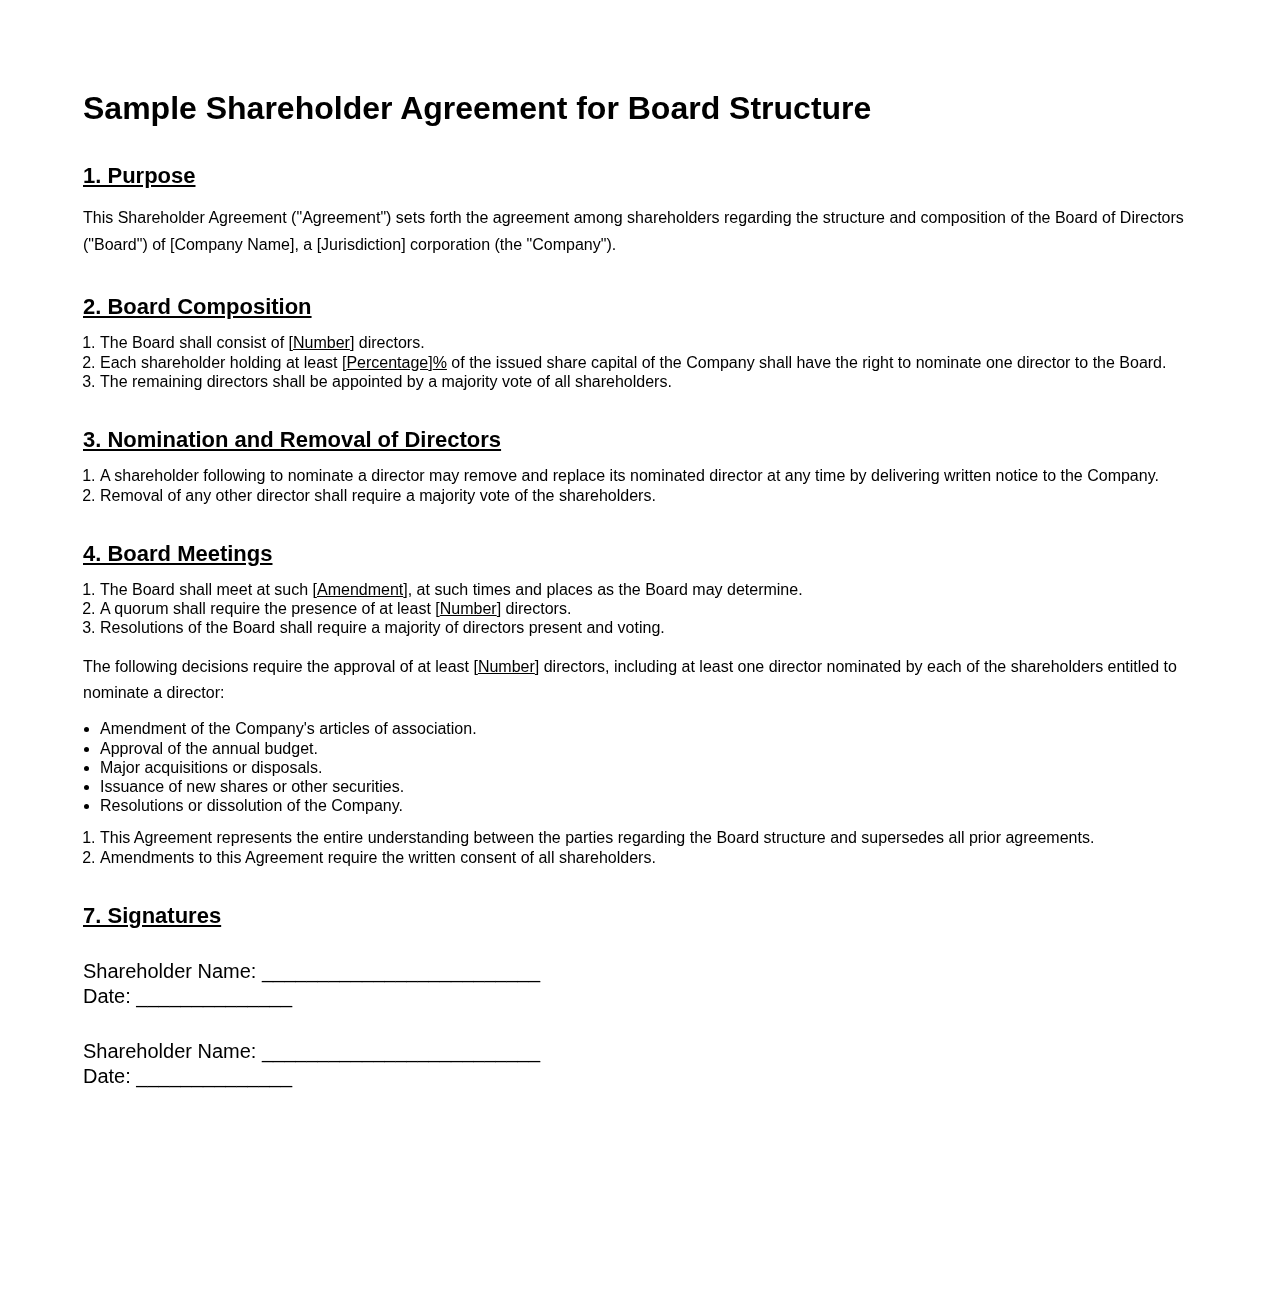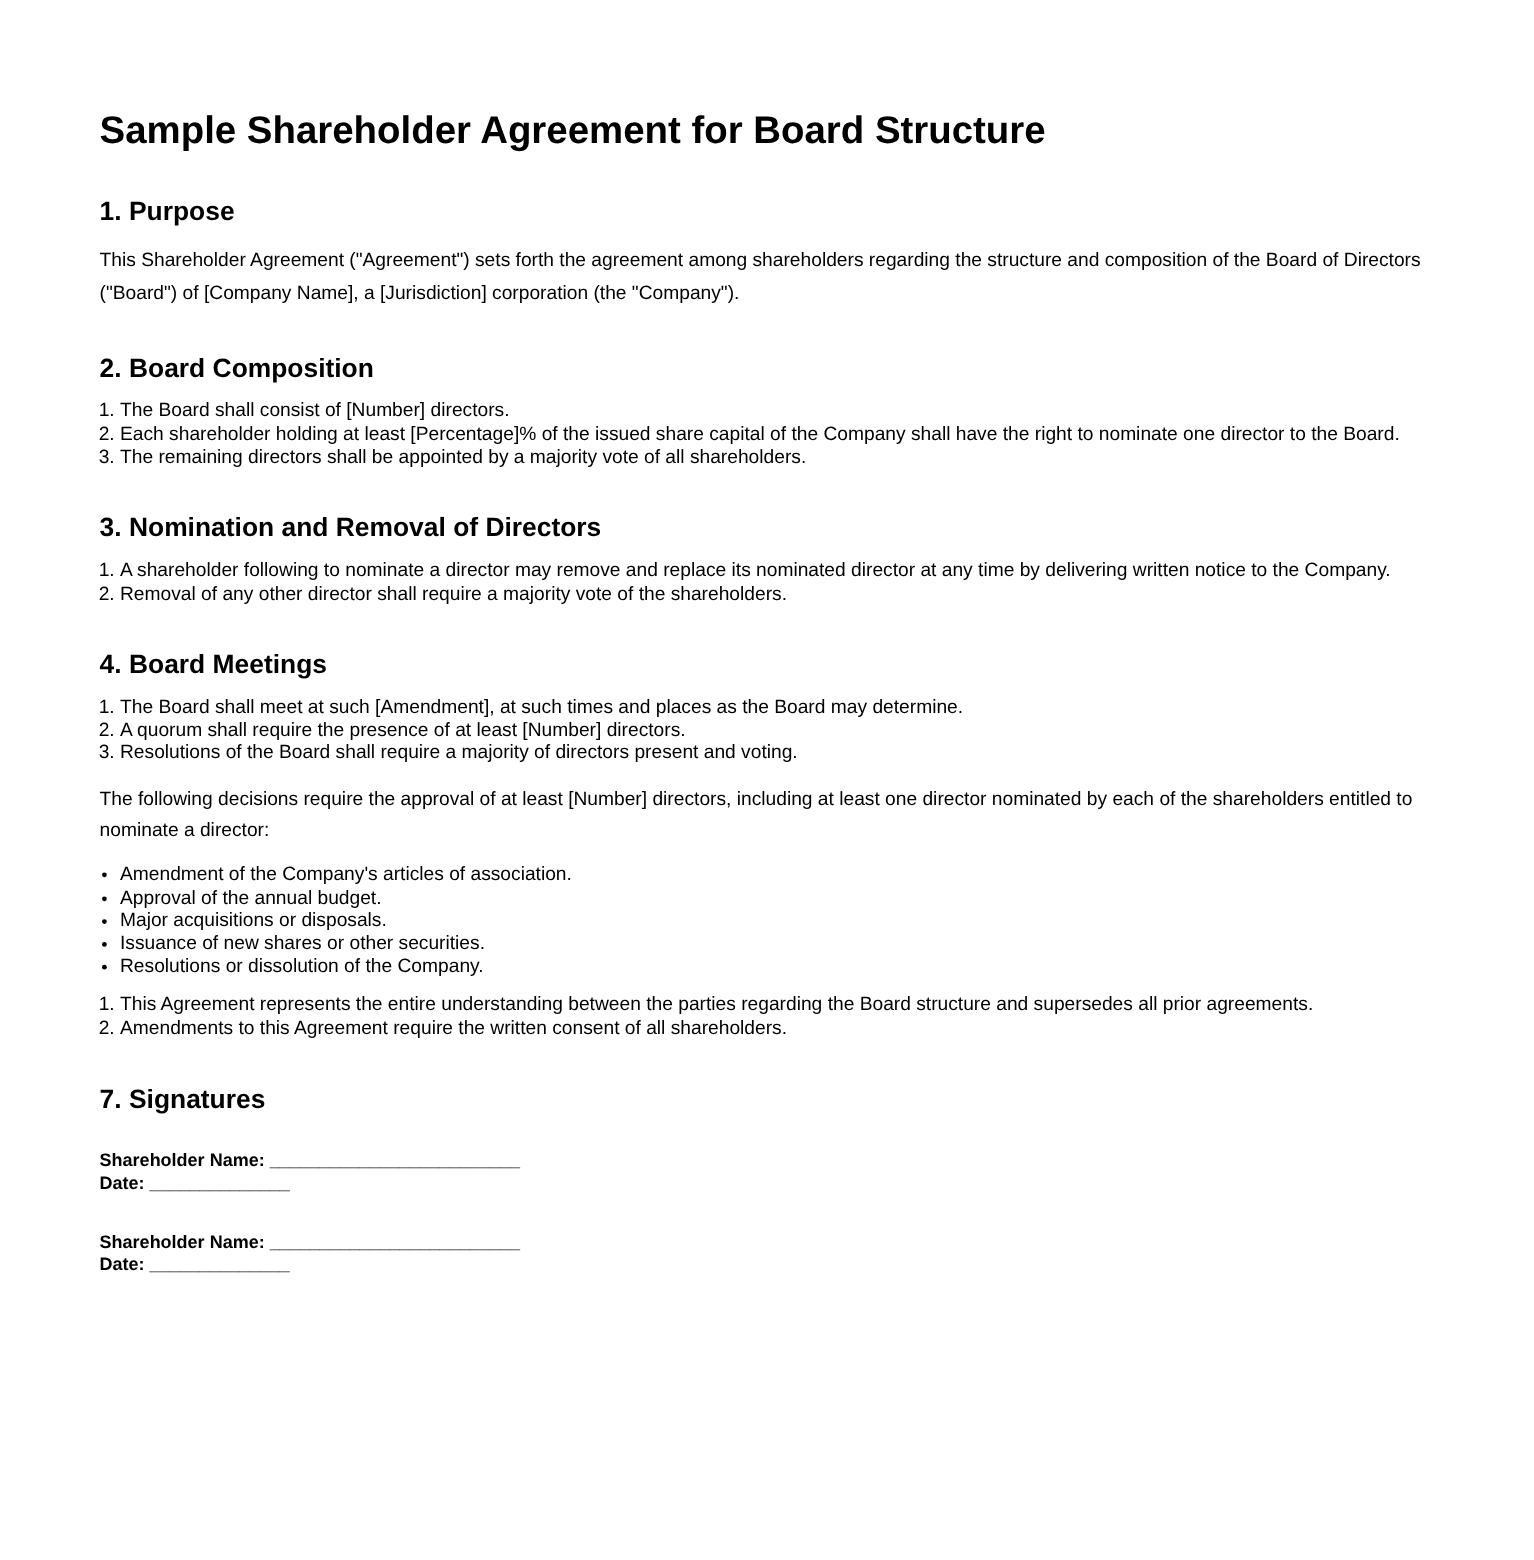--- a/index.html
+++ b/index.html
@@ -2,26 +2,26 @@
 <html><head>
 <meta charset="utf-8">
 <style>
   html, body { margin: 0; padding: 0; background: #ffffff; }
   body { font-family: "Liberation Sans", "DejaVu Sans", sans-serif; color: #000000; }
   .page {
     width: 1278px; height: 1108px; box-sizing: border-box;
     padding: 90px 90px 40px 83px; background: #ffffff; overflow: hidden;
   }
   h1 { font-size: 32px; line-height: 1.15; font-weight: bold; margin: 0; }
-  h2 { font-size: 22px; line-height: 1.2; font-weight: bold; margin: 36px 0 0 0; }
+  h2 { font-size: 22px; line-height: 1.2; font-weight: bold; margin: 36px 0 0 0; text-decoration: underline; }
   p.doc-p { font-size: 16px; line-height: 1.65; margin: 16px 0 0 0; }
   ol, ul { font-size: 16px; line-height: 1.2; margin: 13px 0 0 0; padding-left: 17px; }
   li { margin: 0; }
-  .u { }
-  .sig-group { font-size: 15px; line-height: 1.25; margin: 30px 0 0 0; font-weight: bold; }
+  .u { text-decoration: underline; }
+  .sig-group { font-size: 20px; line-height: 1.25; margin: 30px 0 0 0; }
   section { margin: 0; }
 </style>
 </head>
 <body>
 
 <main class="page">
   <h1>Sample Shareholder Agreement for Board Structure</h1>
   <div id="sections">
       <section>
         <h2>1. Purpose</h2>

